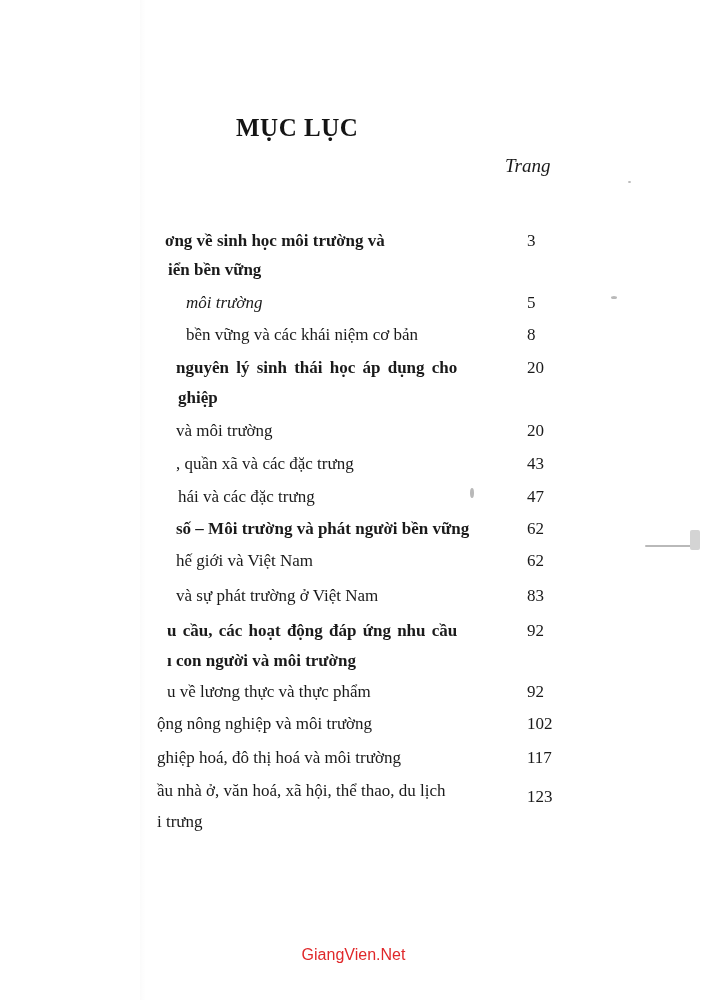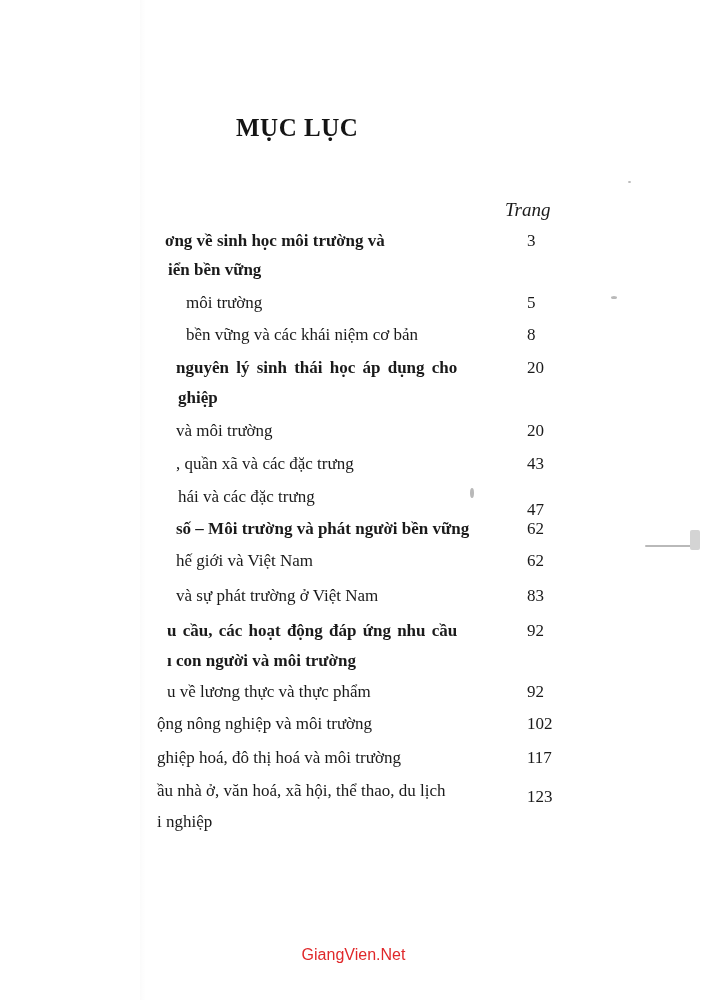--- a/index.html
+++ b/index.html
@@ -32,21 +32,20 @@
       letter-spacing: 0.5px;
       color: #141414;
     }
     .trang {
       position: absolute;
       left: 505px;
       top: 155px;
       font-size: 19px;
       font-style: italic;
       color: #1a1a1a;
-      margin-top: 44px;
     }
     .entry {
       position: absolute;
       left: 0;
       width: 707px;
     }
     .entry .text {
       position: absolute;
       font-size: 17px;
       line-height: 27px;
@@ -85,21 +84,21 @@
 <div class="title">MỤC LỤC</div>
 <div class="trang">Trang</div>
 
 <div class="entry bold" style="top:227px;">
   <span class="text" style="left:165px;top:0;">ơng về sinh học môi trường và</span>
   <span class="text" style="left:168px;top:29px;">iển bền vững</span>
   <span class="page" style="left:527px;top:0;">3</span>
 </div>
 
 <div class="entry" style="top:289px;">
-  <span class="text" style="left:186px;top:0;">môi trường</span>
+  <span class="text" style="left:186px;top:0;font-style:italic;">môi trường</span>
   <span class="page" style="left:527px;top:0;">5</span>
 </div>
 
 <div class="entry" style="top:321px;">
   <span class="text" style="left:186px;top:0;">bền vững và các khái niệm cơ bản</span>
   <span class="page" style="left:527px;top:0;">8</span>
 </div>
 
 <div class="entry bold" style="top:354px;">
   <span class="text" style="left:176px;top:0;word-spacing:3px;">nguyên lý sinh thái học áp dụng cho</span>
@@ -112,21 +111,21 @@
   <span class="page" style="left:527px;top:0;">20</span>
 </div>
 
 <div class="entry" style="top:450px;">
   <span class="text" style="left:176px;top:0;">, quần xã và các đặc trưng</span>
   <span class="page" style="left:527px;top:0;">43</span>
 </div>
 
 <div class="entry" style="top:483px;">
   <span class="text" style="left:178px;top:0;">hái và các đặc trưng</span>
-  <span class="page" style="left:527px;top:13px;">47</span>
+  <span class="page" style="left:527px;top:0;">47</span>
 </div>
 
 <div class="entry bold" style="top:515px;">
   <span class="text" style="left:176px;top:0;">số – Môi trường và phát người bền vững</span>
   <span class="page" style="left:527px;top:0;">62</span>
 </div>
 
 <div class="entry" style="top:547px;">
   <span class="text" style="left:176px;top:0;">hế giới và Việt Nam</span>
   <span class="page" style="left:527px;top:0;">62</span>
@@ -153,21 +152,21 @@
   <span class="page" style="left:527px;top:0;">102</span>
 </div>
 
 <div class="entry" style="top:744px;">
   <span class="text" style="left:157px;top:0;">ghiệp hoá, đô thị hoá và môi trường</span>
   <span class="page" style="left:527px;top:0;">117</span>
 </div>
 
 <div class="entry" style="top:777px;">
   <span class="text" style="left:157px;top:0;">ầu nhà ở, văn hoá, xã hội, thể thao, du lịch</span>
-  <span class="text" style="left:157px;top:31px;">i nghiệp</span>
+  <span class="text" style="left:157px;top:31px;">i trưng</span>
   <span class="page" style="left:527px;top:6px;">123</span>
 </div>
 
 <div class="speck" style="left:628px;top:181px;width:3px;height:2px;"></div>
 <div class="speck" style="left:611px;top:296px;width:6px;height:3px;"></div>
 <div class="speck" style="left:470px;top:488px;width:4px;height:10px;"></div>
 <div class="speck" style="left:645px;top:545px;width:50px;height:2px;border-radius:1px;"></div>
 <div class="speck" style="left:690px;top:530px;width:10px;height:20px;border-radius:2px;background:#d4d4d4;"></div>
 
 <div class="watermark">GiangVien.Net</div>

